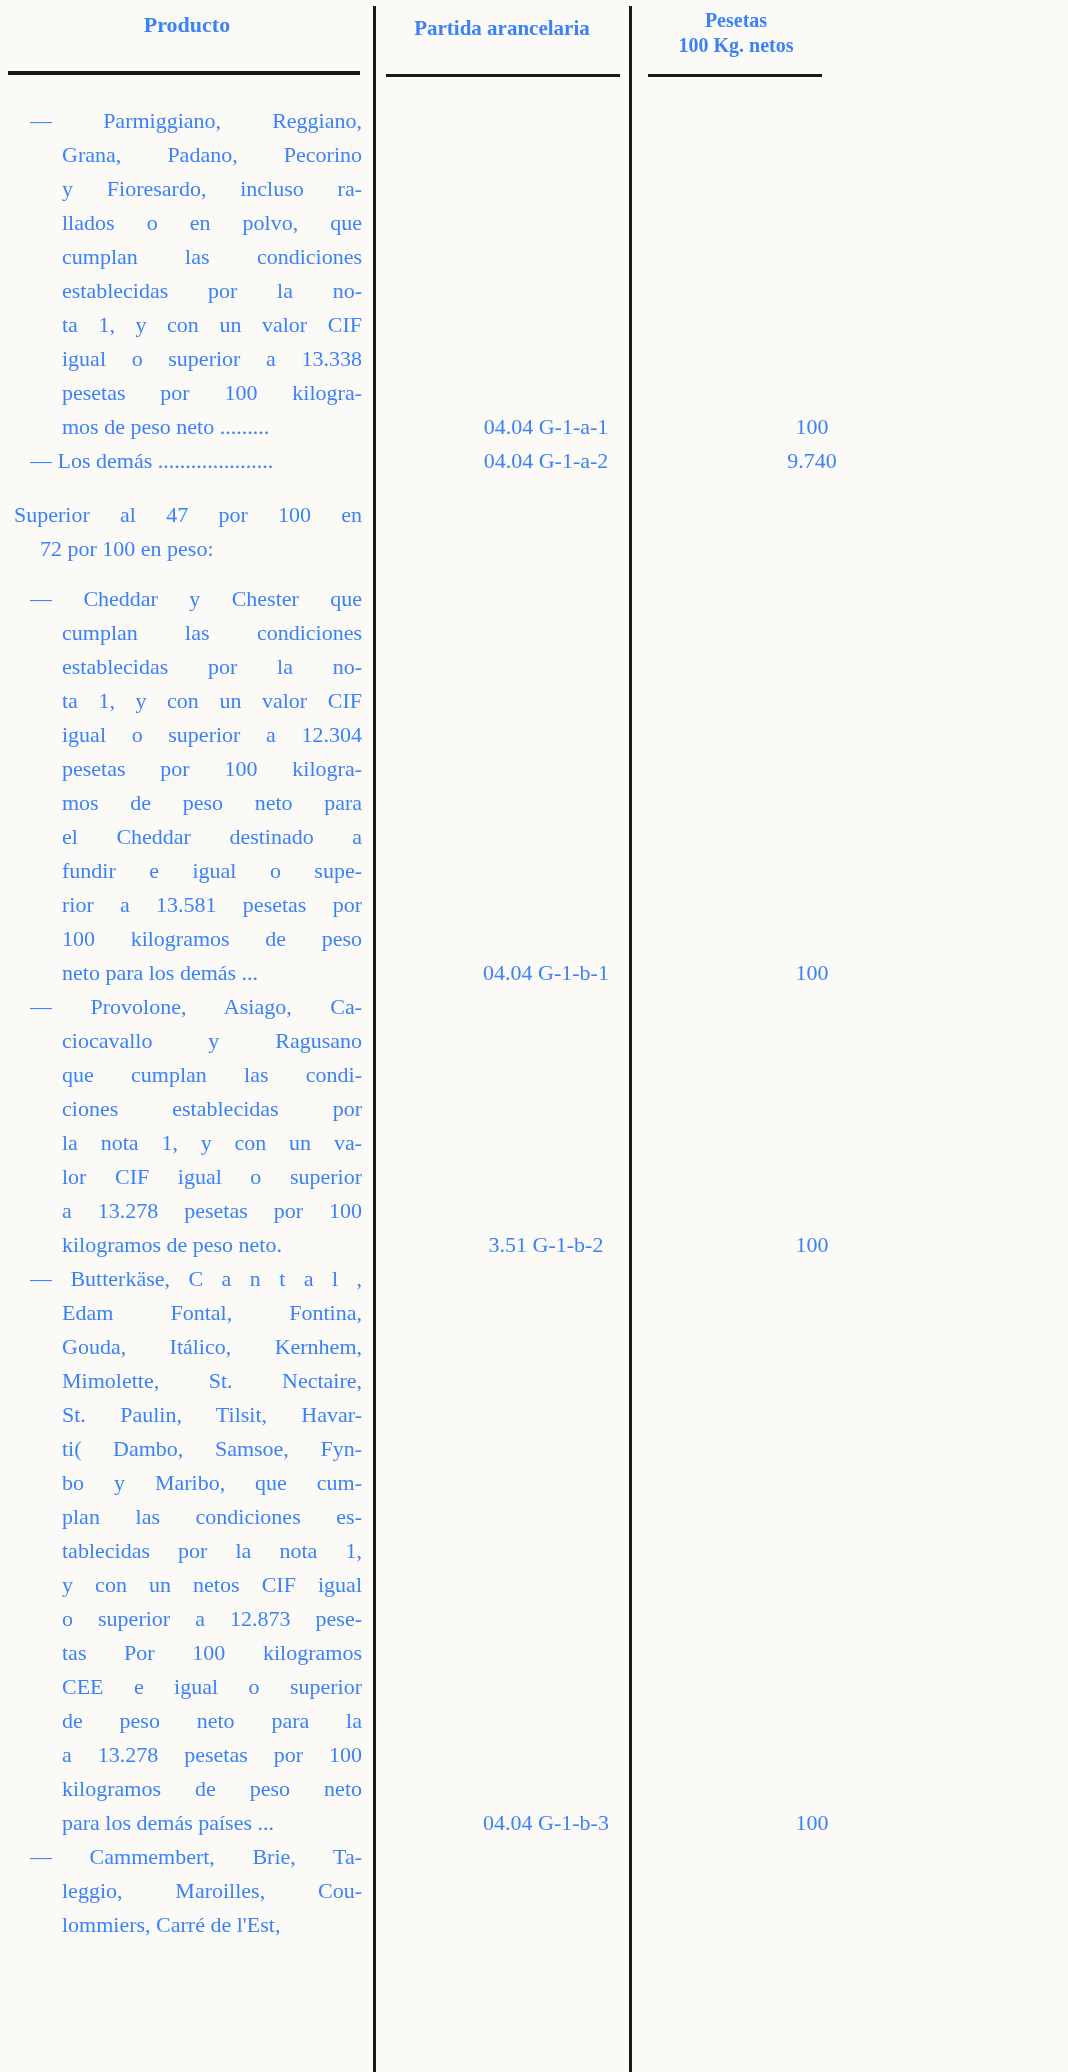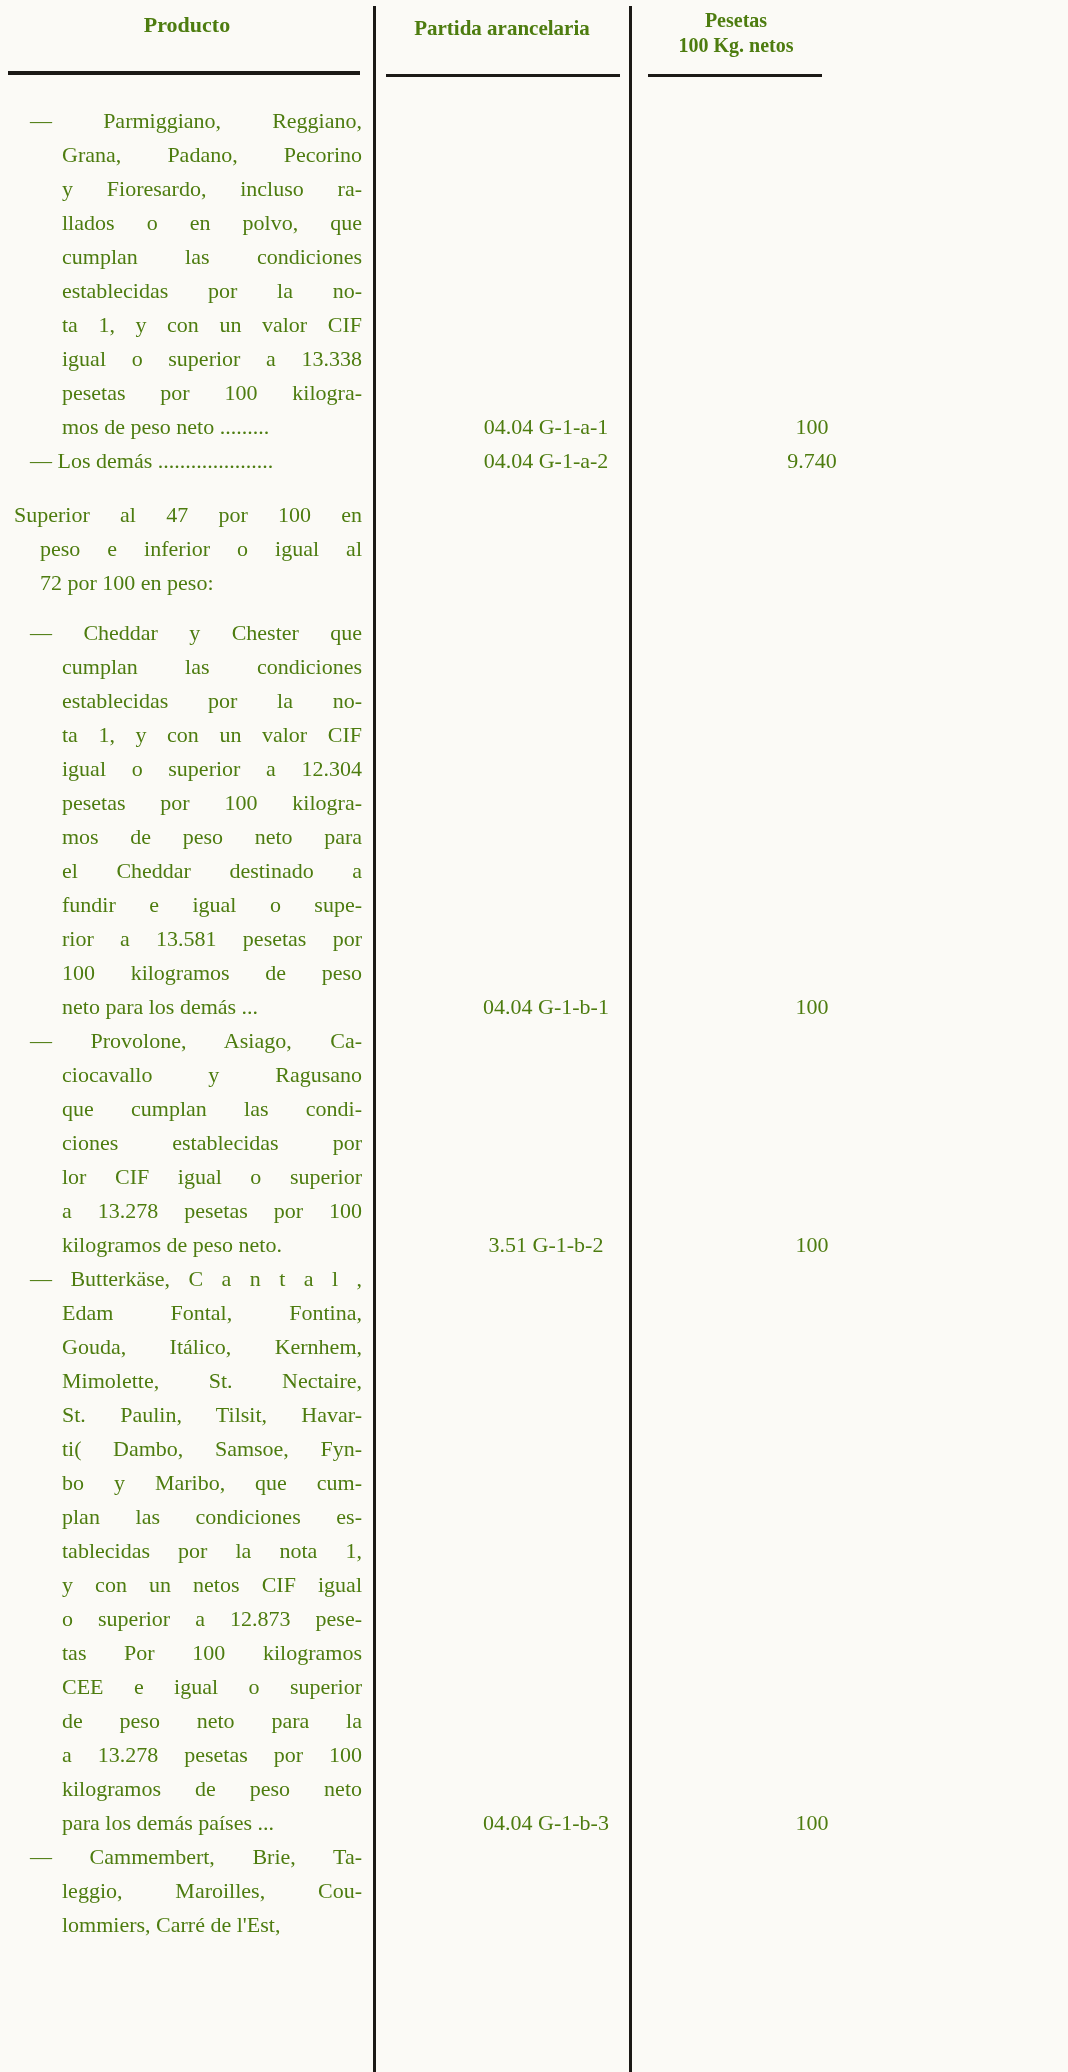--- a/index.html
+++ b/index.html
@@ -2,21 +2,21 @@
 <html><head>
 <meta charset="utf-8">
 <style>
   html, body { margin:0; padding:0; background:#e8e6e0; }
   .page {
     position: relative;
     width: 1068px;
     height: 2072px;
     margin: 0 auto;
     background: #fbfaf6;
-    color: #4d7c0f;
+    color: #3b82f6;
     font-family: "Liberation Serif", "DejaVu Serif", serif;
     font-size: 22px;
     overflow: hidden;
   }
 
   
   .vrule { position:absolute; top:6px; bottom:0; width:3px; background:#1b1916; }
   .vrule.one { left:373px; }
   .vrule.two { left:629px; }
 
@@ -91,21 +91,20 @@
       <div class="row item">
         <div class="cell-product item">
           <div class="pline first last">— Los demás .....................</div>
         </div>
         <div class="cell-code">04.04 G-1-a-2</div>
         <div class="cell-value">9.740</div>
       </div>
       <div class="row para">
         <div class="cell-product para">
           <div class="pline first">Superior al 47 por 100 en</div>
-          <div class="pline">peso e inferior o igual al</div>
           <div class="pline last">72 por 100 en peso:</div>
         </div>
         <div class="cell-code"></div>
         <div class="cell-value"></div>
       </div>
       <div class="row item">
         <div class="cell-product item">
           <div class="pline first">— Cheddar y Chester que</div>
           <div class="pline">cumplan las condiciones</div>
           <div class="pline">establecidas por la no-</div>
@@ -121,20 +120,21 @@
         </div>
         <div class="cell-code">04.04 G-1-b-1</div>
         <div class="cell-value">100</div>
       </div>
       <div class="row item">
         <div class="cell-product item">
           <div class="pline first">— Provolone, Asiago, Ca-</div>
           <div class="pline">ciocavallo y Ragusano</div>
           <div class="pline">que cumplan las condi-</div>
           <div class="pline">ciones establecidas por</div>
+          <div class="pline">la nota 1, y con un va-</div>
           <div class="pline">lor CIF igual o superior</div>
           <div class="pline">a 13.278 pesetas por 100</div>
           <div class="pline last">kilogramos de peso neto.</div>
         </div>
         <div class="cell-code">3.51 G-1-b-2</div>
         <div class="cell-value">100</div>
       </div>
       <div class="row item">
         <div class="cell-product item">
           <div class="pline first">— Butterkäse, C a n t a l ,</div>

